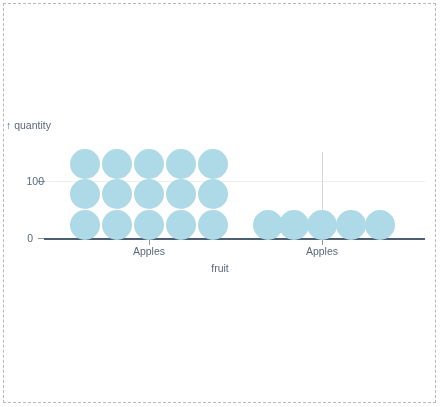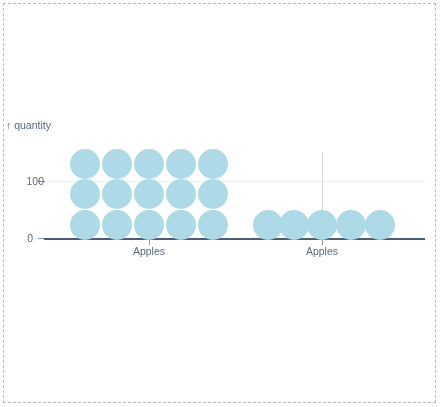--- a/index.html
+++ b/index.html
@@ -138,20 +138,21 @@
   <div class="ticklabel-y" style="left:0; width:33px; top:233px;">0</div>
 
   <div class="axis-line-x"></div>
 
   <div class="tick-x" style="left:149px; top:240px;"></div>
   <div class="tick-x" style="left:322px; top:240px;"></div>
 
   <div class="ticklabel-x" style="left:99px; width:100px; top:246px;">Apples</div>
   <div class="ticklabel-x" style="left:272px; width:100px; top:246px;">Apples</div>
 
+  <div id="x-axis-title">fruit</div>
 
   <div id="marks-layer">
       <div class="unit-dot" style="left: 70px; top: 210px; width: 30px; height: 30px; background: rgb(174, 217, 230);"></div>
       <div class="unit-dot" style="left: 102px; top: 210px; width: 30px; height: 30px; background: rgb(174, 217, 230);"></div>
       <div class="unit-dot" style="left: 134px; top: 210px; width: 30px; height: 30px; background: rgb(174, 217, 230);"></div>
       <div class="unit-dot" style="left: 166px; top: 210px; width: 30px; height: 30px; background: rgb(174, 217, 230);"></div>
       <div class="unit-dot" style="left: 198px; top: 210px; width: 30px; height: 30px; background: rgb(174, 217, 230);"></div>
       <div class="unit-dot" style="left: 70px; top: 179px; width: 30px; height: 30px; background: rgb(174, 217, 230);"></div>
       <div class="unit-dot" style="left: 102px; top: 179px; width: 30px; height: 30px; background: rgb(174, 217, 230);"></div>
       <div class="unit-dot" style="left: 134px; top: 179px; width: 30px; height: 30px; background: rgb(174, 217, 230);"></div>

